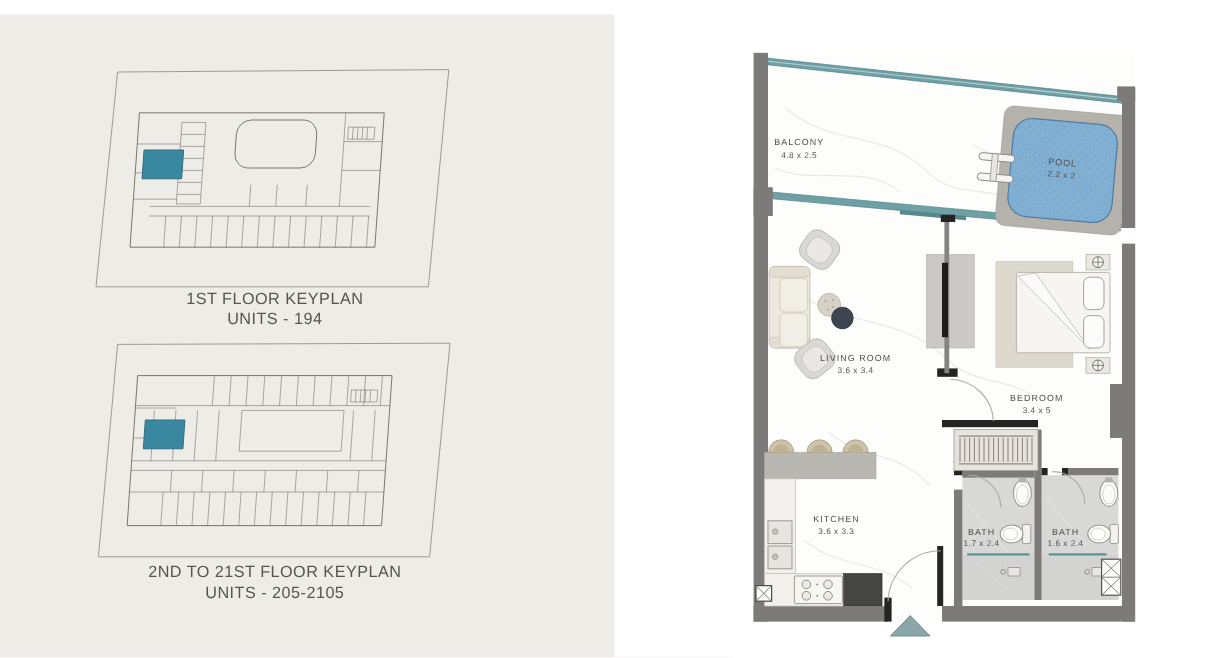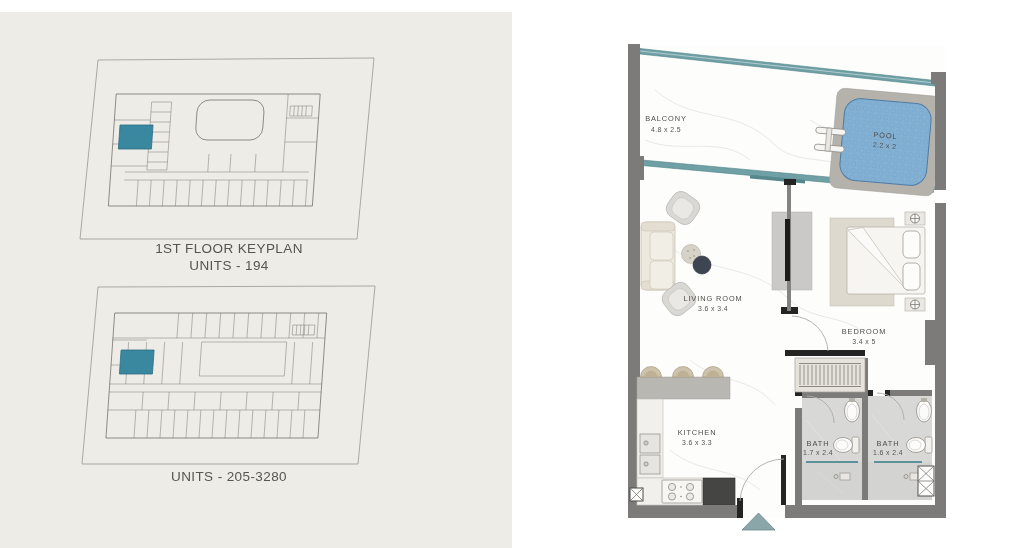--- a/index.html
+++ b/index.html
@@ -59,21 +59,22 @@
         <path class="kp-thin" d="M36,130 H248"></path>
         <path class="kp-thin" d="M64,130 V158 M77,130 V158 M90,130 V158 M103,130 V158 M116,130 V158 M129,130 V158 M142,130 V158 M155,130 V158 M168,130 V158 M181,130 V158 M194,130 V158 M207,130 V158 M220,130 V158 M233,130 V158"></path>
         <path class="kp-thin" d="M70,112 V130 M96,112 V130 M122,112 V130 M148,112 V130 M174,112 V130 M200,112 V130 M226,112 V130"></path>
         <path class="kp-thin" d="M36,60 H70 M36,85 H70"></path>
         <rect x="215" y="45" width="22" height="10" class="kp-thin"></rect>
         <path class="kp-thin" d="M219,45 V55 M223,45 V55 M227,45 V55 M231,45 V55"></path>
         <rect x="45" y="70" width="33" height="24" stroke="#2e6e84" stroke-width=".8" fill="#3a87a0"></rect>
       </g>
     </svg>
     <div class="kp-caption" style="top:457px">
-      <div>UNITS - 205-3280</div>
+      <div>2ND TO 21ST FLOOR KEYPLAN</div>
+      <div>UNITS - 205-2105</div>
     </div>
   </div>
 
   <div class="right-panel">
     <svg style="position:absolute;left:88px;top:30px" width="424" height="510" viewBox="0 0 424 510">
       <defs>
         <pattern id="poolTex" width="7" height="7" patternUnits="userSpaceOnUse">
           <circle cx="3.5" cy="3.5" r="2.4" fill="none" stroke="#6f9cc4" stroke-width=".8" opacity=".55"></circle>
         </pattern>
       </defs>

